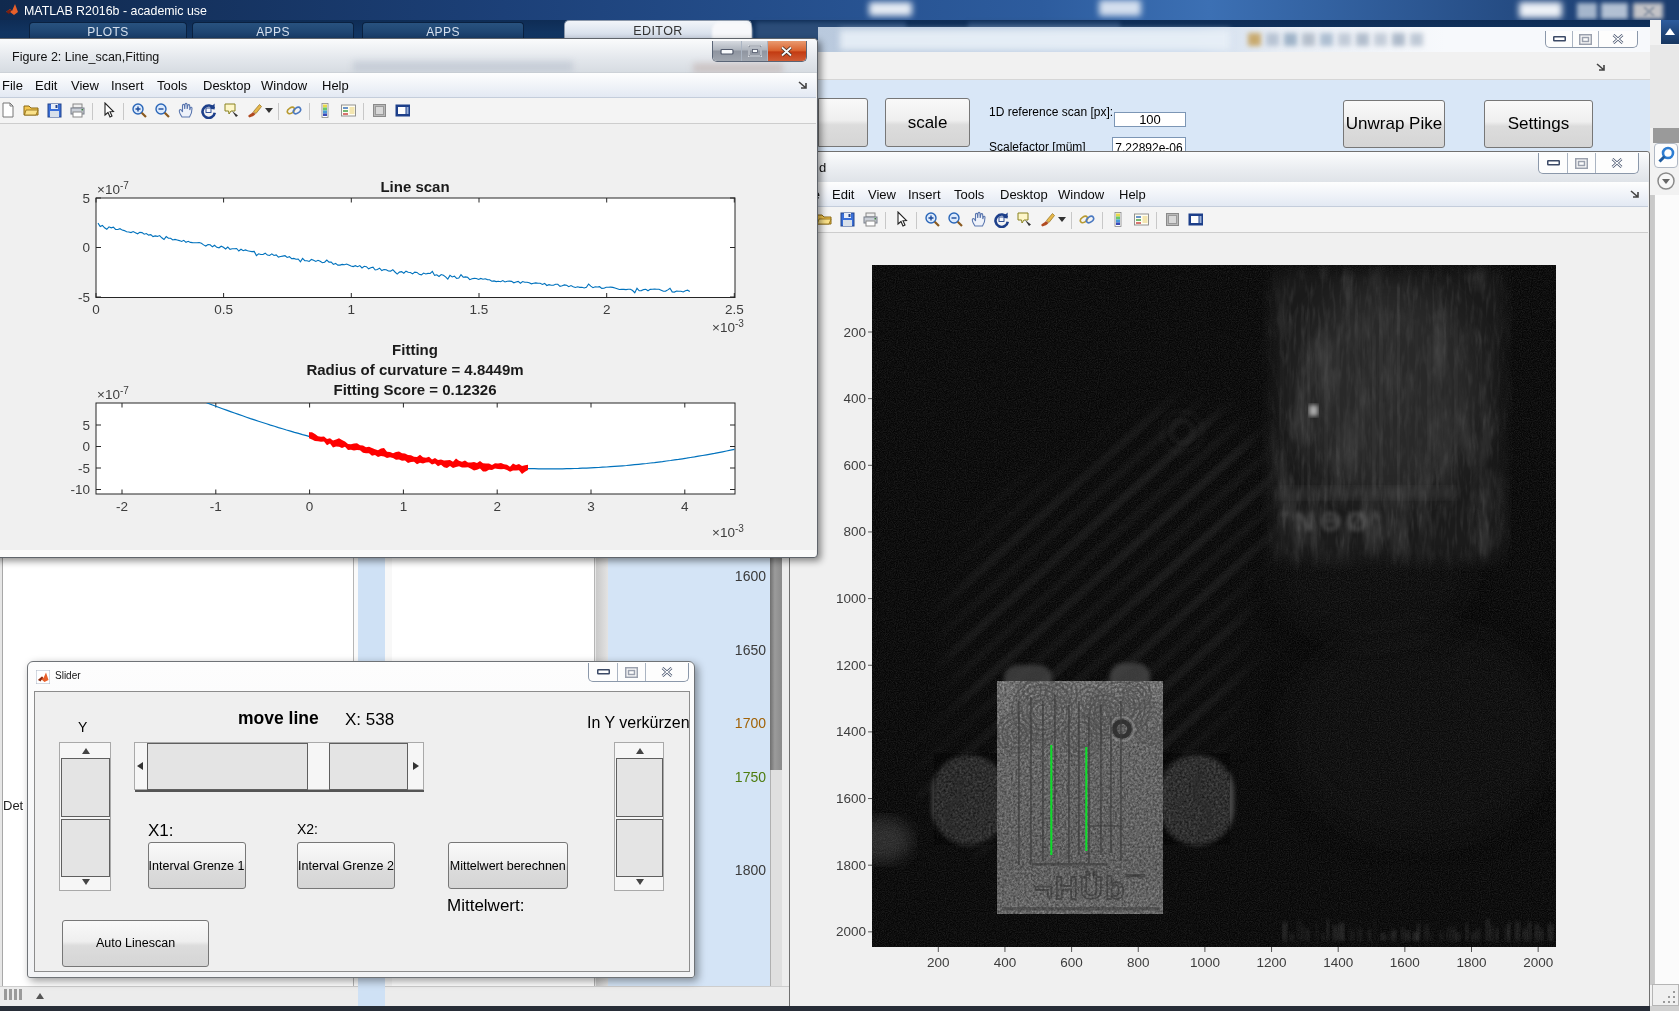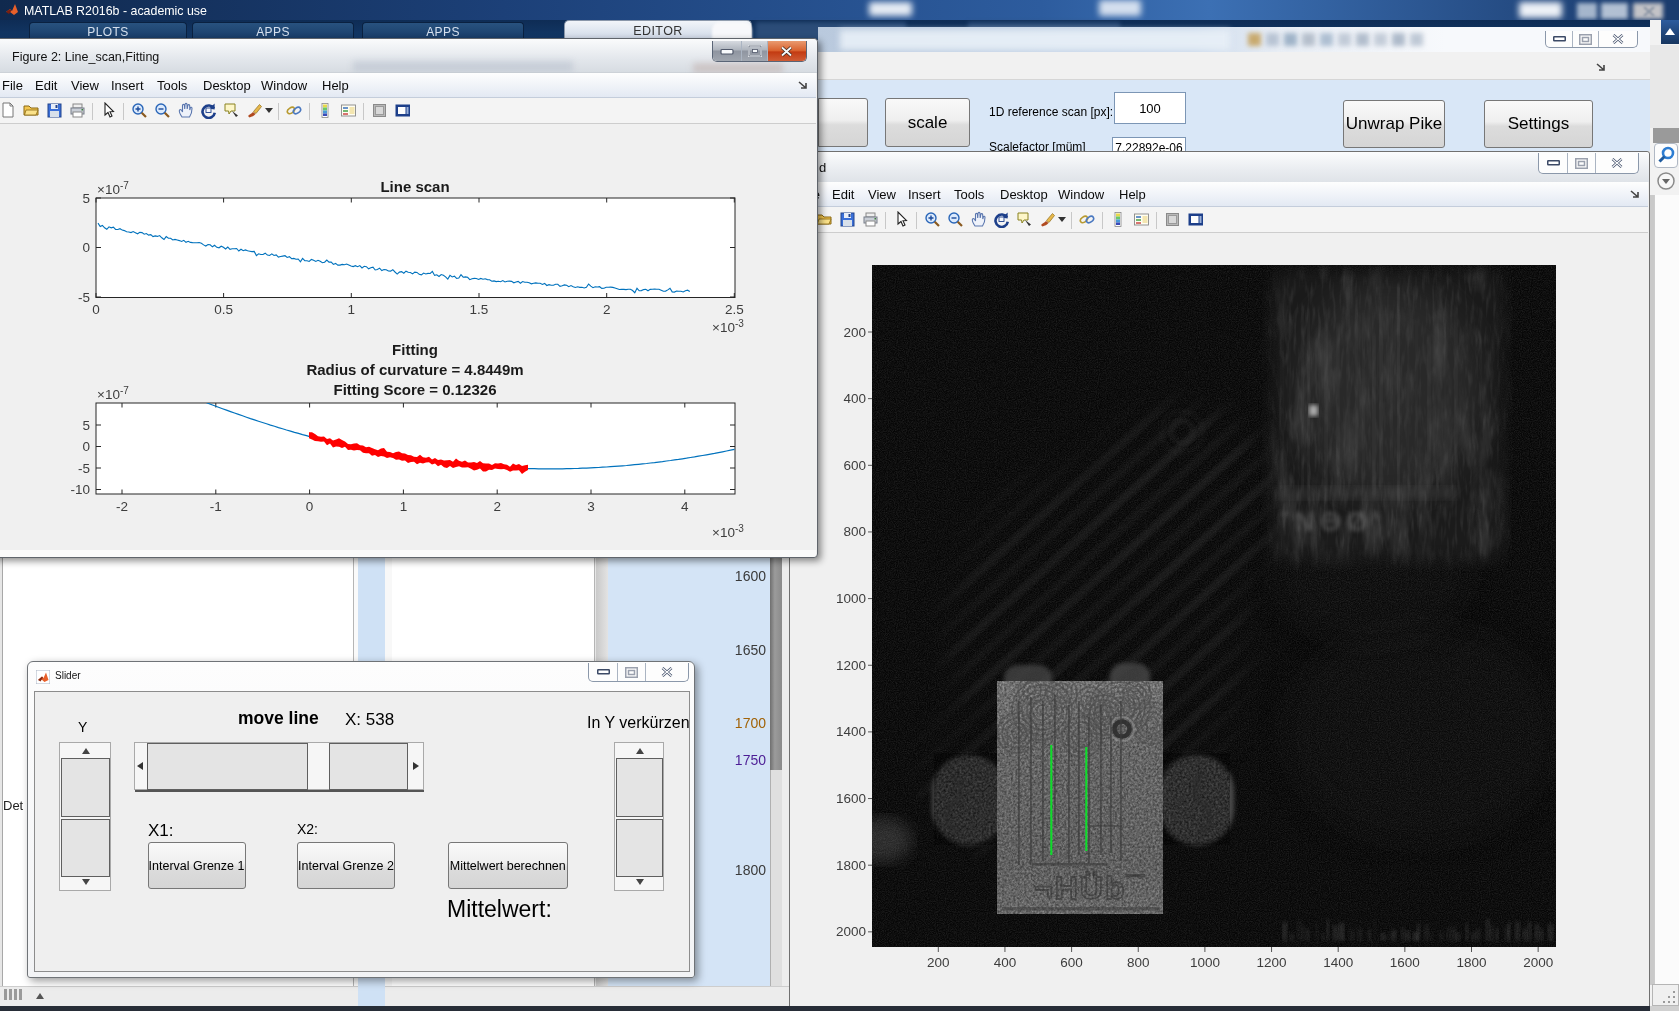--- a/index.html
+++ b/index.html
@@ -50,21 +50,21 @@
     <div class="abs" style="left:2px;top:558px;width:352px;height:428px;background:#fff;border-left:1px solid #a8a8a8;border-right:1px solid #b5b5b5"></div>
     <div class="abs" style="left:354px;top:558px;width:4px;height:448px;background:#fafafa"></div>
     <div class="abs" style="left:358px;top:558px;width:27px;height:448px;background:#cfe1f5"></div>
     <div class="abs" style="left:385px;top:558px;width:7px;height:448px;background:#f8f8f8"></div>
     <div class="abs" style="left:392px;top:558px;width:203px;height:428px;background:#fff;border-right:1px solid #b5b5b5"></div>
     <div class="abs" style="left:596px;top:558px;width:12px;height:428px;background:linear-gradient(90deg,#c9c9c9,#e3e3e3)"></div>
     <div class="abs" style="left:608px;top:558px;width:162px;height:428px;background:#d4e4f6"></div>
     <div class="abs" style="left:666px;top:568px;width:100px;text-align:right;font-size:14px;color:#3a3a3a">1600</div>
     <div class="abs" style="left:666px;top:641.5px;width:100px;text-align:right;font-size:14px;color:#3a3a3a">1650</div>
     <div class="abs" style="left:666px;top:715px;width:100px;text-align:right;font-size:14px;color:#a16207">1700</div>
-    <div class="abs" style="left:666px;top:752px;width:100px;text-align:right;font-size:14px;color:#4c1d95">1750</div>
+    <div class="abs" style="left:666px;top:769px;width:100px;text-align:right;font-size:14px;color:#4d7c0f">1750</div>
     <div class="abs" style="left:666px;top:862px;width:100px;text-align:right;font-size:14px;color:#3a3a3a">1800</div>
     <div class="abs" style="left:770px;top:558px;width:12px;height:212px;background:linear-gradient(90deg,#6f6f6f,#9b9b9b 40%,#8b8b8b)"></div>
     <div class="abs" style="left:770px;top:770px;width:12px;height:216px;background:#dfdfdf;border-left:1px solid #b0b0b0"></div>
     <div class="abs" style="left:782px;top:558px;width:7px;height:428px;background:#ededed"></div>
     <div class="mlbl" style="left:3px;top:798px;font-size:13px;color:#222">Det</div>
     <div class="abs" style="left:0;top:986px;width:789px;height:20px;background:#ececec;border-top:1px solid #cdcdcd"></div>
     <div class="abs" style="left:358px;top:986px;width:27px;height:20px;background:#cfe1f5"></div>
     <div class="abs" style="left:4px;top:989px;width:2.5px;height:11px;background:#9a9a9a"></div>
     <div class="abs" style="left:9px;top:989px;width:2.5px;height:11px;background:#9a9a9a"></div>
     <div class="abs" style="left:14px;top:989px;width:2.5px;height:11px;background:#9a9a9a"></div>
@@ -102,21 +102,21 @@
         </svg>
       </div>
     </div>
     <div class="abs" style="left:818px;top:52px;width:837px;height:28px;background:#f1f1f1;border-bottom:1px solid #d6d6d6"></div>
     <svg class="abs" style="left:1596px;top:63px" width="11" height="10" viewBox="0 0 11 10">
       <path d="M1 1 L8 7 M8 2 L8 7 L3 7" stroke="#444" stroke-width="1.6" fill="none"></path>
     </svg>
     <div class="btn" style="left:818px;top:98px;width:50px;height:49px;border-radius:0 3px 3px 0"></div>
     <div class="btn" style="left:885px;top:98px;width:85px;height:49px;font-size:17px">scale</div>
     <div class="mlbl" style="left:989px;top:105px;font-size:12px">1D reference scan [px]:</div>
-    <div class="ebox" style="left:1114px;top:92px;width:72px;height:32px">100</div>
+    <div class="ebox" style="left:1114px;top:112px;width:72px;height:15px">100</div>
     <div class="mlbl" style="left:989px;top:140px;font-size:12px">Scalefactor [müm]</div>
     <div class="ebox" style="left:1112px;top:137px;width:74px;height:22px;font-size:12px">7.22892e-06</div>
     <div class="btn" style="left:1343px;top:100px;width:102px;height:48px;font-size:17px">Unwrap Pike</div>
     <div class="btn" style="left:1484px;top:100px;width:109px;height:48px;font-size:17px">Settings</div>
     <div class="abs" style="left:789px;top:151px;width:861px;height:860px;background:#f0f0f0;border:1px solid #707070;border-radius:3px 3px 0 0">
       <div class="abs" style="left:0;top:0;width:859px;height:30px;background:linear-gradient(#fbfcfd,#e9ecf0 60%,#dfe3e8);border-radius:3px 3px 0 0"></div>
       <div class="mlbl" style="left:29px;top:8px;font-size:13px;color:#111">d</div>
       <div class="wbtngrp" style="left:748px;top:1px;width:101px;height:21px">
         <div class="wbtn" style="width:29px">
           <svg width="13" height="6" viewBox="0 0 13 6">
@@ -784,15 +784,16 @@
       <div class="sbox" style="left:0.5px;top:15px;width:47px;height:59px"></div>
       <div class="sbox" style="left:0.5px;top:76.5px;width:47px;height:58px"></div>
       <div class="tri" style="left:21.0px;top:5px;border-left:4.5px solid transparent;border-right:4.5px solid transparent;border-bottom:6px solid #444"></div>
       <div class="tri" style="left:21.0px;top:136.5px;border-left:4.5px solid transparent;border-right:4.5px solid transparent;border-top:6px solid #444"></div>
     </div>
     <div class="mlbl" style="left:148px;top:821px;font-size:17px">X1:</div>
     <div class="mlbl" style="left:297px;top:821px;font-size:14px">X2:</div>
     <div class="btn" style="left:147.5px;top:842px;width:98px;height:47px;font-size:12.5px">Interval Grenze 1</div>
     <div class="btn" style="left:297px;top:842px;width:98px;height:47px;font-size:12.5px">Interval Grenze 2</div>
     <div class="btn" style="left:448px;top:842px;width:119.5px;height:47px;font-size:12.5px">Mittelwert berechnen</div>
-    <div class="mlbl" style="left:447px;top:896px;font-size:23px">Mittelwert:</div>
+    <div class="mlbl" style="left:447px;top:896px;font-size:17px">Mittelwert:</div>
+    <div class="btn" style="left:62px;top:919.5px;width:147px;height:47.5px;font-size:12.5px">Auto Linescan</div>
     <div class="abs" style="left:0;top:1006px;width:1650px;height:5px;background:#272d37"></div>
     <div class="abs" style="left:1650px;top:1006px;width:29px;height:5px;background:#d0d0d0"></div>
   </div>
 </body></html>

